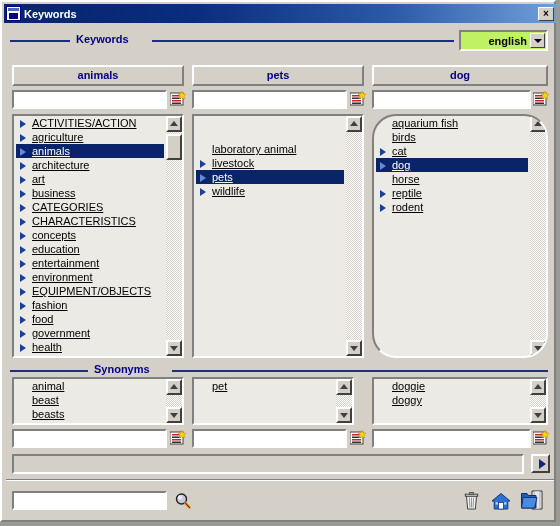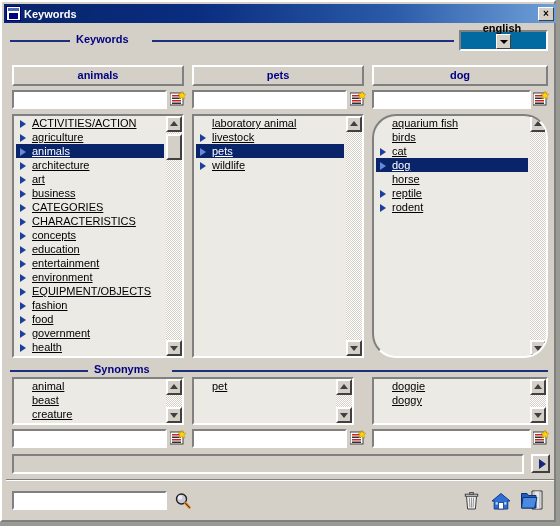--- a/index.html
+++ b/index.html
@@ -96,28 +96,27 @@
   .group-rule {
     position: absolute;
     height: 2px;
     background: #1b2f7a;
     z-index: 2;
   }
 
   
   .lang-combo {
     position: absolute;
-    background: #0369a1;
+    background: #bef264;
     border: 2px solid;
     border-color: #808080 #ffffff #ffffff #808080;
     box-sizing: border-box;
     display: flex;
     align-items: center;
     justify-content: flex-end;
-    flex-direction: column;
   }
   .lang-text {
     font-size: 11px;
     font-weight: bold;
     color: #000;
     padding-right: 3px;
     white-space: nowrap;
   }
   .lang-arrow {
     width: 15px; height: 15px;
@@ -355,21 +354,21 @@
       <rect x="0" y="2" width="13" height="12" fill="#ffffff" stroke="#404040" stroke-width="1"></rect>
       <rect x="2" y="4" width="9" height="1.5" fill="#d02020"></rect>
       <rect x="2" y="6.5" width="9" height="1.5" fill="#303030"></rect>
       <rect x="2" y="9" width="9" height="1.5" fill="#d02020"></rect>
       <rect x="2" y="11.5" width="9" height="1.5" fill="#303030"></rect>
       <polygon points="12,0 13.3,3 16,3.2 14,5 14.7,8 12,6.4 9.3,8 10,5 8,3.2 10.7,3" fill="#ffd400" stroke="#c09000" stroke-width="0.5"></polygon>
     </svg>
   </span>
 
   <div class="listbox" style="left:190px; top:112px; width:172px; height:244px;">
-    <div class="listbox-inner" style="left:2px; right:18px;">
+    <div class="listbox-inner" style="left:2px; right:18px;margin-top:26px;">
         <div class="li">laboratory animal</div>
         <div class="li exp">livestock</div>
         <div class="li sel exp">pets</div>
         <div class="li exp">wildlife</div>
       </div>
     <div class="sbar">
       <div class="sbtn up"></div>
       <div class="sbtn dn"></div>
     </div>
   </div>
@@ -404,20 +403,21 @@
   </div>
 
   <div class="group-rule" style="left:8px; top:368px; width:78px;"></div>
   <div class="groupbox-label" style="left:86px; top:361px;">Synonyms</div>
   <div class="group-rule" style="left:170px; top:368px; width:376px;"></div>
 
   <div class="listbox" style="left:10px; top:375px; width:172px; height:48px;">
     <div class="listbox-inner" style="left:2px; right:18px;">
         <div class="li">animal</div>
         <div class="li">beast</div>
+        <div class="li">beasts</div>
         <div class="li">creature</div>
       </div>
     <div class="sbar">
       <div class="sbtn up"></div>
       <div class="sbtn dn"></div>
     </div>
   </div>
   <input class="sunken-input" style="left: 10px; top: 427px; width: 155px; height: 19px;" value="">
   <span class="list-icon" style="left:168px; top:428px;">
     <svg width="16" height="15" viewBox="0 0 16 15">

